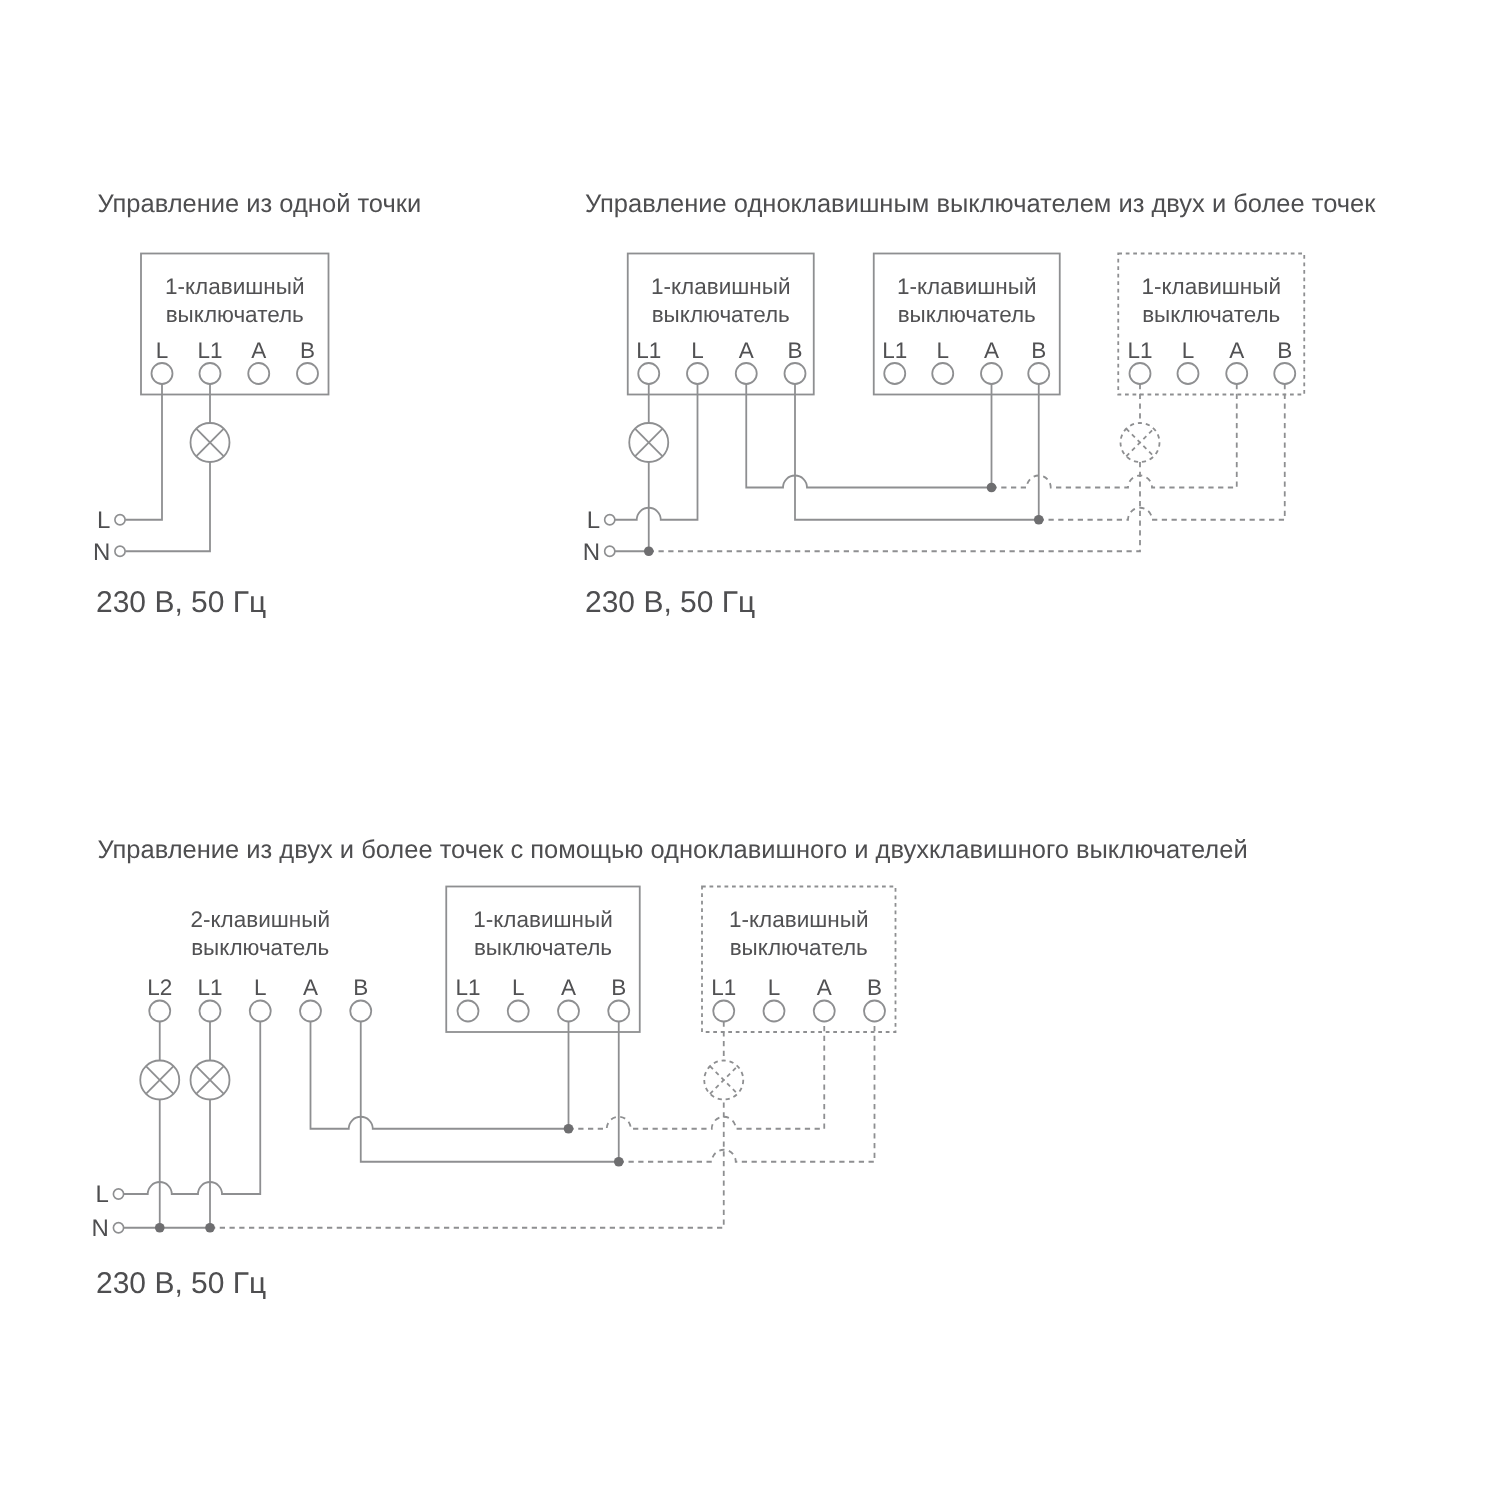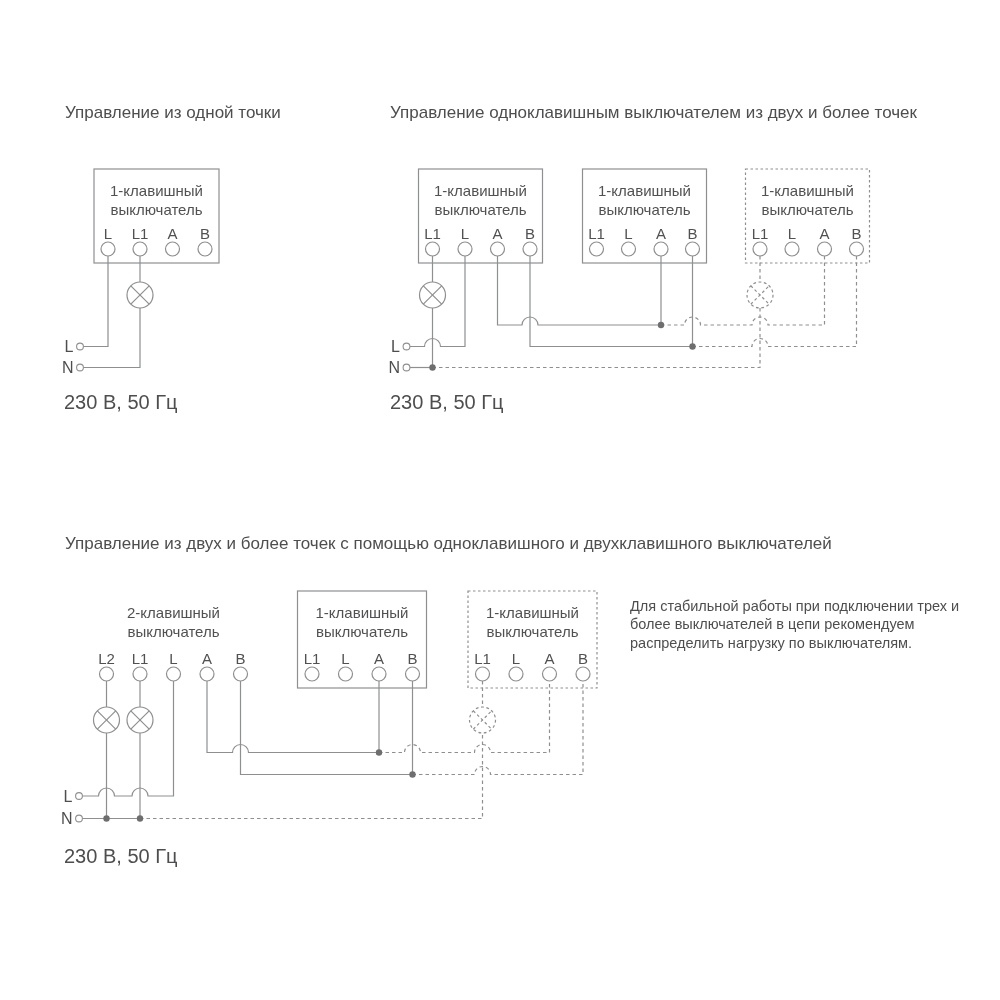--- a/index.html
+++ b/index.html
@@ -3,21 +3,21 @@
 <meta charset="utf-8">
 <style>
   :root{
     --bg:#ffffff; --line:#8e8f91; --text:#4e4e50; --label:#515153; --dot:#6e6e70;
   }
   html,body{margin:0;padding:0;background:#fff;}
   .page{position:relative;width:1000px;height:1000px;background:var(--bg);overflow:hidden;
         font-family:"Liberation Sans",sans-serif;color:var(--text);}
   .page svg{position:absolute;left:0;top:0;}
   .txt{position:absolute;white-space:nowrap;}
-  .title{font-size:17px;color:var(--text);}
+  .title{font-size:17px;color:var(--text);margin-top:23px;}
   .t1{left:65px;top:103px;}
   .t2{left:390px;top:103px;}
   .t3{left:65px;top:534px;}
   .voltage{font-size:20px;color:var(--text);}
   .v1{left:64px;top:391px;}
   .v2{left:390px;top:391px;}
   .v3{left:64px;top:845px;}
   .note{position:absolute;left:630px;top:597px;width:360px;font-size:14.5px;line-height:18.4px;color:var(--text);}
   
   svg text{font-family:"Liberation Sans",sans-serif;fill:var(--label);}
@@ -204,18 +204,13 @@
     </svg>
 
   <div class="txt title t1">Управление из одной точки</div>
   <div class="txt title t2">Управление одноклавишным выключателем из двух и более точек</div>
   <div class="txt title t3">Управление из двух и более точек с помощью одноклавишного и двухклавишного выключателей</div>
 
   <div class="txt voltage v1">230 В, 50 Гц</div>
   <div class="txt voltage v2">230 В, 50 Гц</div>
   <div class="txt voltage v3">230 В, 50 Гц</div>
 
-  <div class="note">
-    <div>Для стабильной работы при подключении трех и</div>
-    <div>более выключателей в цепи рекомендуем</div>
-    <div>распределить нагрузку по выключателям.</div>
-  </div>
 </div>
 
 </body></html>

